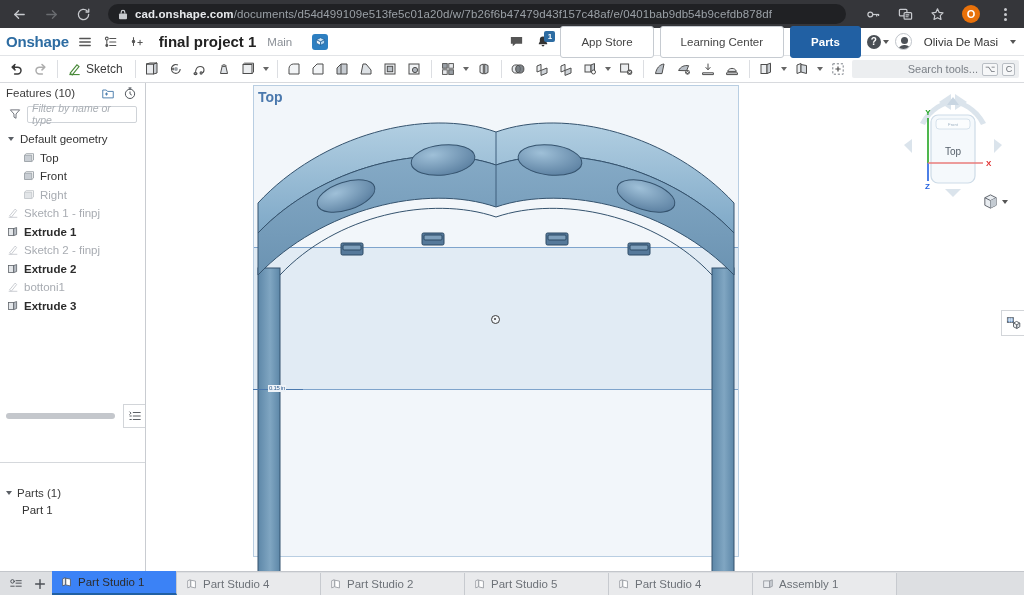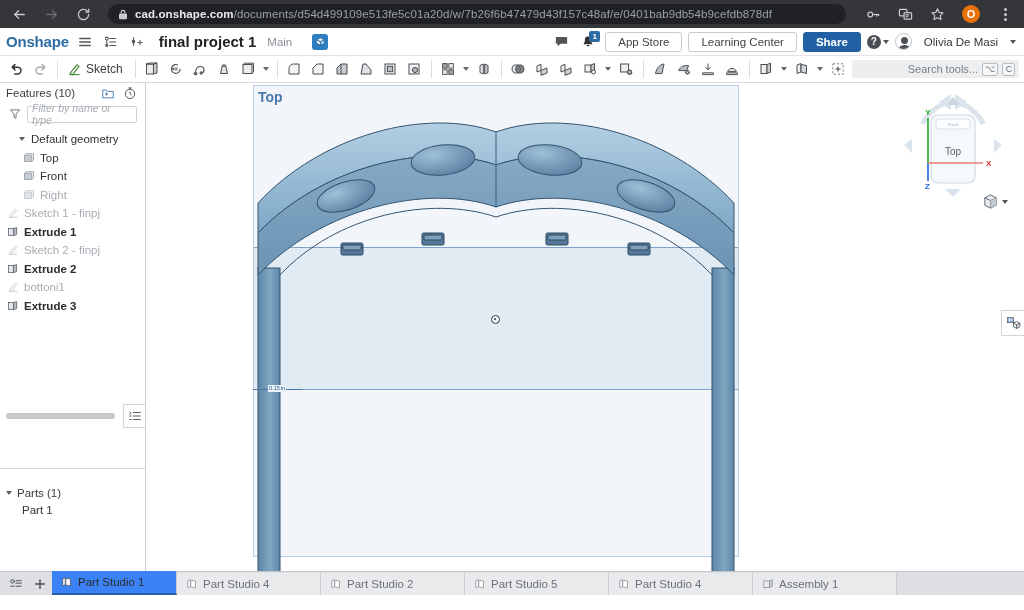--- a/index.html
+++ b/index.html
@@ -105,27 +105,27 @@
   #hdr-spacer { flex: 1 1 auto; }
   #notif-wrap { position: relative; width: 22px; height: 20px; display:flex; align-items:center; justify-content:center; }
   #notif-badge {
     position: absolute; top: -1px; right: -1px;
     background: #2d6ca2; color: #fff;
     font-size: 8px; font-weight: 700;
     min-width: 11px; height: 11px; line-height: 11px;
     border-radius: 2px; text-align: center; padding: 0 2px;
   }
   .hdr-btn {
-    height: 20px;
+    height: 32px;
     border: 1px solid #c6cbd1;
     border-radius: 3px;
     background: #fff;
     font-size: 11.5px;
     color: #444;
-    padding: 0 12px;
+    padding: 0 20px;
     display: flex; align-items: center;
     flex: none;
   }
   #share-btn {
     background: #2160a3;
     border-color: #2160a3;
     color: #fff;
     font-weight: 600;
   }
   #help-wrap { display: flex; align-items: center; gap: 2px; flex: none; }
@@ -240,21 +240,21 @@
     color: #a9aeb4;
     padding: 0 4px;
     display: flex; align-items: center;
     background: #fff;
   }
   #ft-list { padding-top: 5px; }
   .ft-row {
     height: 18.5px;
     display: flex; align-items: center;
     gap: 5px;
-    padding-left: 17px;
+    padding-left: 6px;
     font-size: 11.5px;
     color: #333;
     position: relative;
   }
   .ft-row.indent1 { padding-left: 22px; }
   .ft-row.dim { color: #a8acb2; }
   .ft-row.bold { font-weight: 600; color: #2c2c2c; }
   .ft-chevron {
     width: 9px; height: 9px; flex:none;
     display:flex; align-items:center; justify-content:center;
@@ -280,21 +280,21 @@
     border-right: none;
     background: #fff;
     display: flex; align-items: center; justify-content: center;
     color: #55595f;
   }
   #parts-section {
     position: absolute;
     left: 0; right: 0;
     bottom: 52px;
     border-top: 1px solid #d5d8dc;
-    padding-top: 15px;
+    padding-top: 21px;
   }
   #parts-hdr {
     height: 17px; display: flex; align-items: center;
     gap: 4px; padding-left: 4px;
     font-size: 11.5px; color: #3b3b3b;
   }
   #part-row {
     height: 18px; display: flex; align-items: center;
     padding-left: 22px; font-size: 11.5px; color: #333;
   }
@@ -509,21 +509,21 @@
   </div>
   <div id="notif-wrap">
     <svg width="14" height="14" viewBox="0 0 16 16" fill="currentColor">
         <path d="M8 1.6a3.6 3.6 0 0 0-3.6 3.6v2.3L3.2 9.6v.9h9.6v-.9l-1.2-2.1V5.2A3.6 3.6 0 0 0 8 1.6z"></path>
         <path d="M6.4 11.4a1.6 1.6 0 0 0 3.2 0z"></path>
       </svg>
     <span id="notif-badge">1</span>
   </div>
   <div class="hdr-btn">App Store</div>
   <div class="hdr-btn">Learning Center</div>
-  <div class="hdr-btn" id="share-btn">Share</div>
+  <div class="hdr-btn" id="share-btn">Parts</div>
   <div id="help-wrap">
     <span class="circle-q">?</span>
     <span class="caret"></span>
   </div>
   <div id="user-wrap">
     <span id="user-avatar"></span>
     <span id="user-name">Olivia De Masi</span>
     <span class="caret"></span>
   </div>
 </div>

